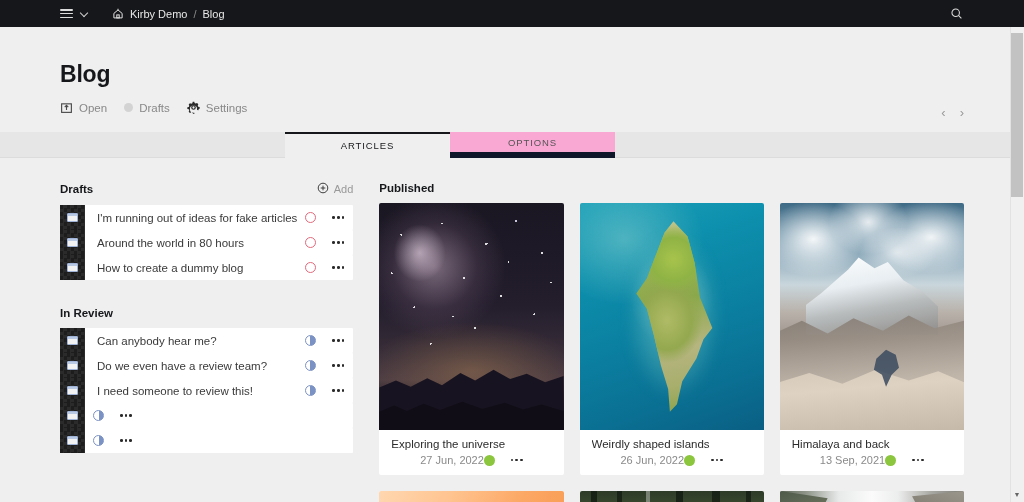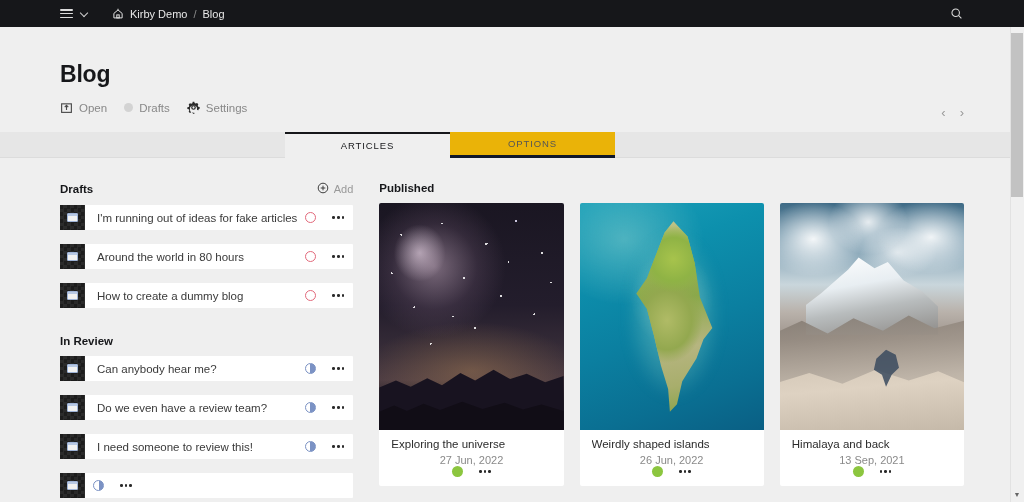--- a/index.html
+++ b/index.html
@@ -95,23 +95,23 @@
     letter-spacing: 0.9px;
   }
   .tab-filler {
     flex: 0 0 285px;
     background: #e6e6e6;
     border-bottom: 1px solid #dcdcdc;
   }
   .tab {
     flex: 0 0 165px;
     display:flex; align-items:center; justify-content:center;
-    background: #eab308;
+    background: #f9a8d4;
     color: #555;
-    border-bottom: 3px solid #0f172a;
+    border-bottom: 6px solid #0f172a;
     cursor: pointer;
   }
   .tab.active {
     background: #efefef;
     color: #16171a;
     border-top: 2px solid #16171a;
     border-bottom: 1px solid transparent;
   }
   .tab-filler-right {
     flex: 1;
@@ -134,21 +134,21 @@
   }
   .section-title {
     font-size: 11.5px; font-weight: 600; color: #16171a;
   }
   .add-btn {
     display:flex; align-items:center; gap:5px;
     font-size: 11px; color: #999; cursor: pointer;
   }
 
   
-  .list { display: flex; flex-direction: column; gap: 14px; }
+  .list { display: flex; flex-direction: column; gap: 0; }
   .list-item {
     display: flex; align-items: center;
     background: #fff;
     height: 25px;
     border-radius: 1px;
     cursor: pointer;
   }
   .thumb {
     flex: 0 0 25px; height: 25px;
     background:
@@ -210,21 +210,21 @@
     overflow: hidden;
   }
   .card-img.short { height: 52px; }
   .card-body {
     padding: 8px 12px 9px 12px;
   }
   .card-title {
     font-size: 11.5px; color: #2b2b2b; margin-bottom: 4px;
     white-space: nowrap; overflow: hidden; text-overflow: ellipsis;
   }
-  .card-foot { display:flex; align-items:center; justify-content: center; flex-direction: column; }
+  .card-foot { display:flex; align-items:center; justify-content: center; }
   .card-date { font-size: 11px; color: #8a8a8a; }
   .card-actions { display:flex; align-items:center; gap: 16px; }
   .dot-pub { width: 11px; height: 11px; border-radius: 50%; background: #8cc63f; display:block; }
 
   
   .art-galaxy {
     width:100%; height:100%;
     background:
       radial-gradient(ellipse 55% 45% at 30% 28%, rgba(196,170,190,0.55) 0%, rgba(120,95,120,0.25) 42%, rgba(0,0,0,0) 70%),
       radial-gradient(ellipse 20% 18% at 22% 22%, rgba(235,222,235,0.75) 0%, rgba(0,0,0,0) 70%),

